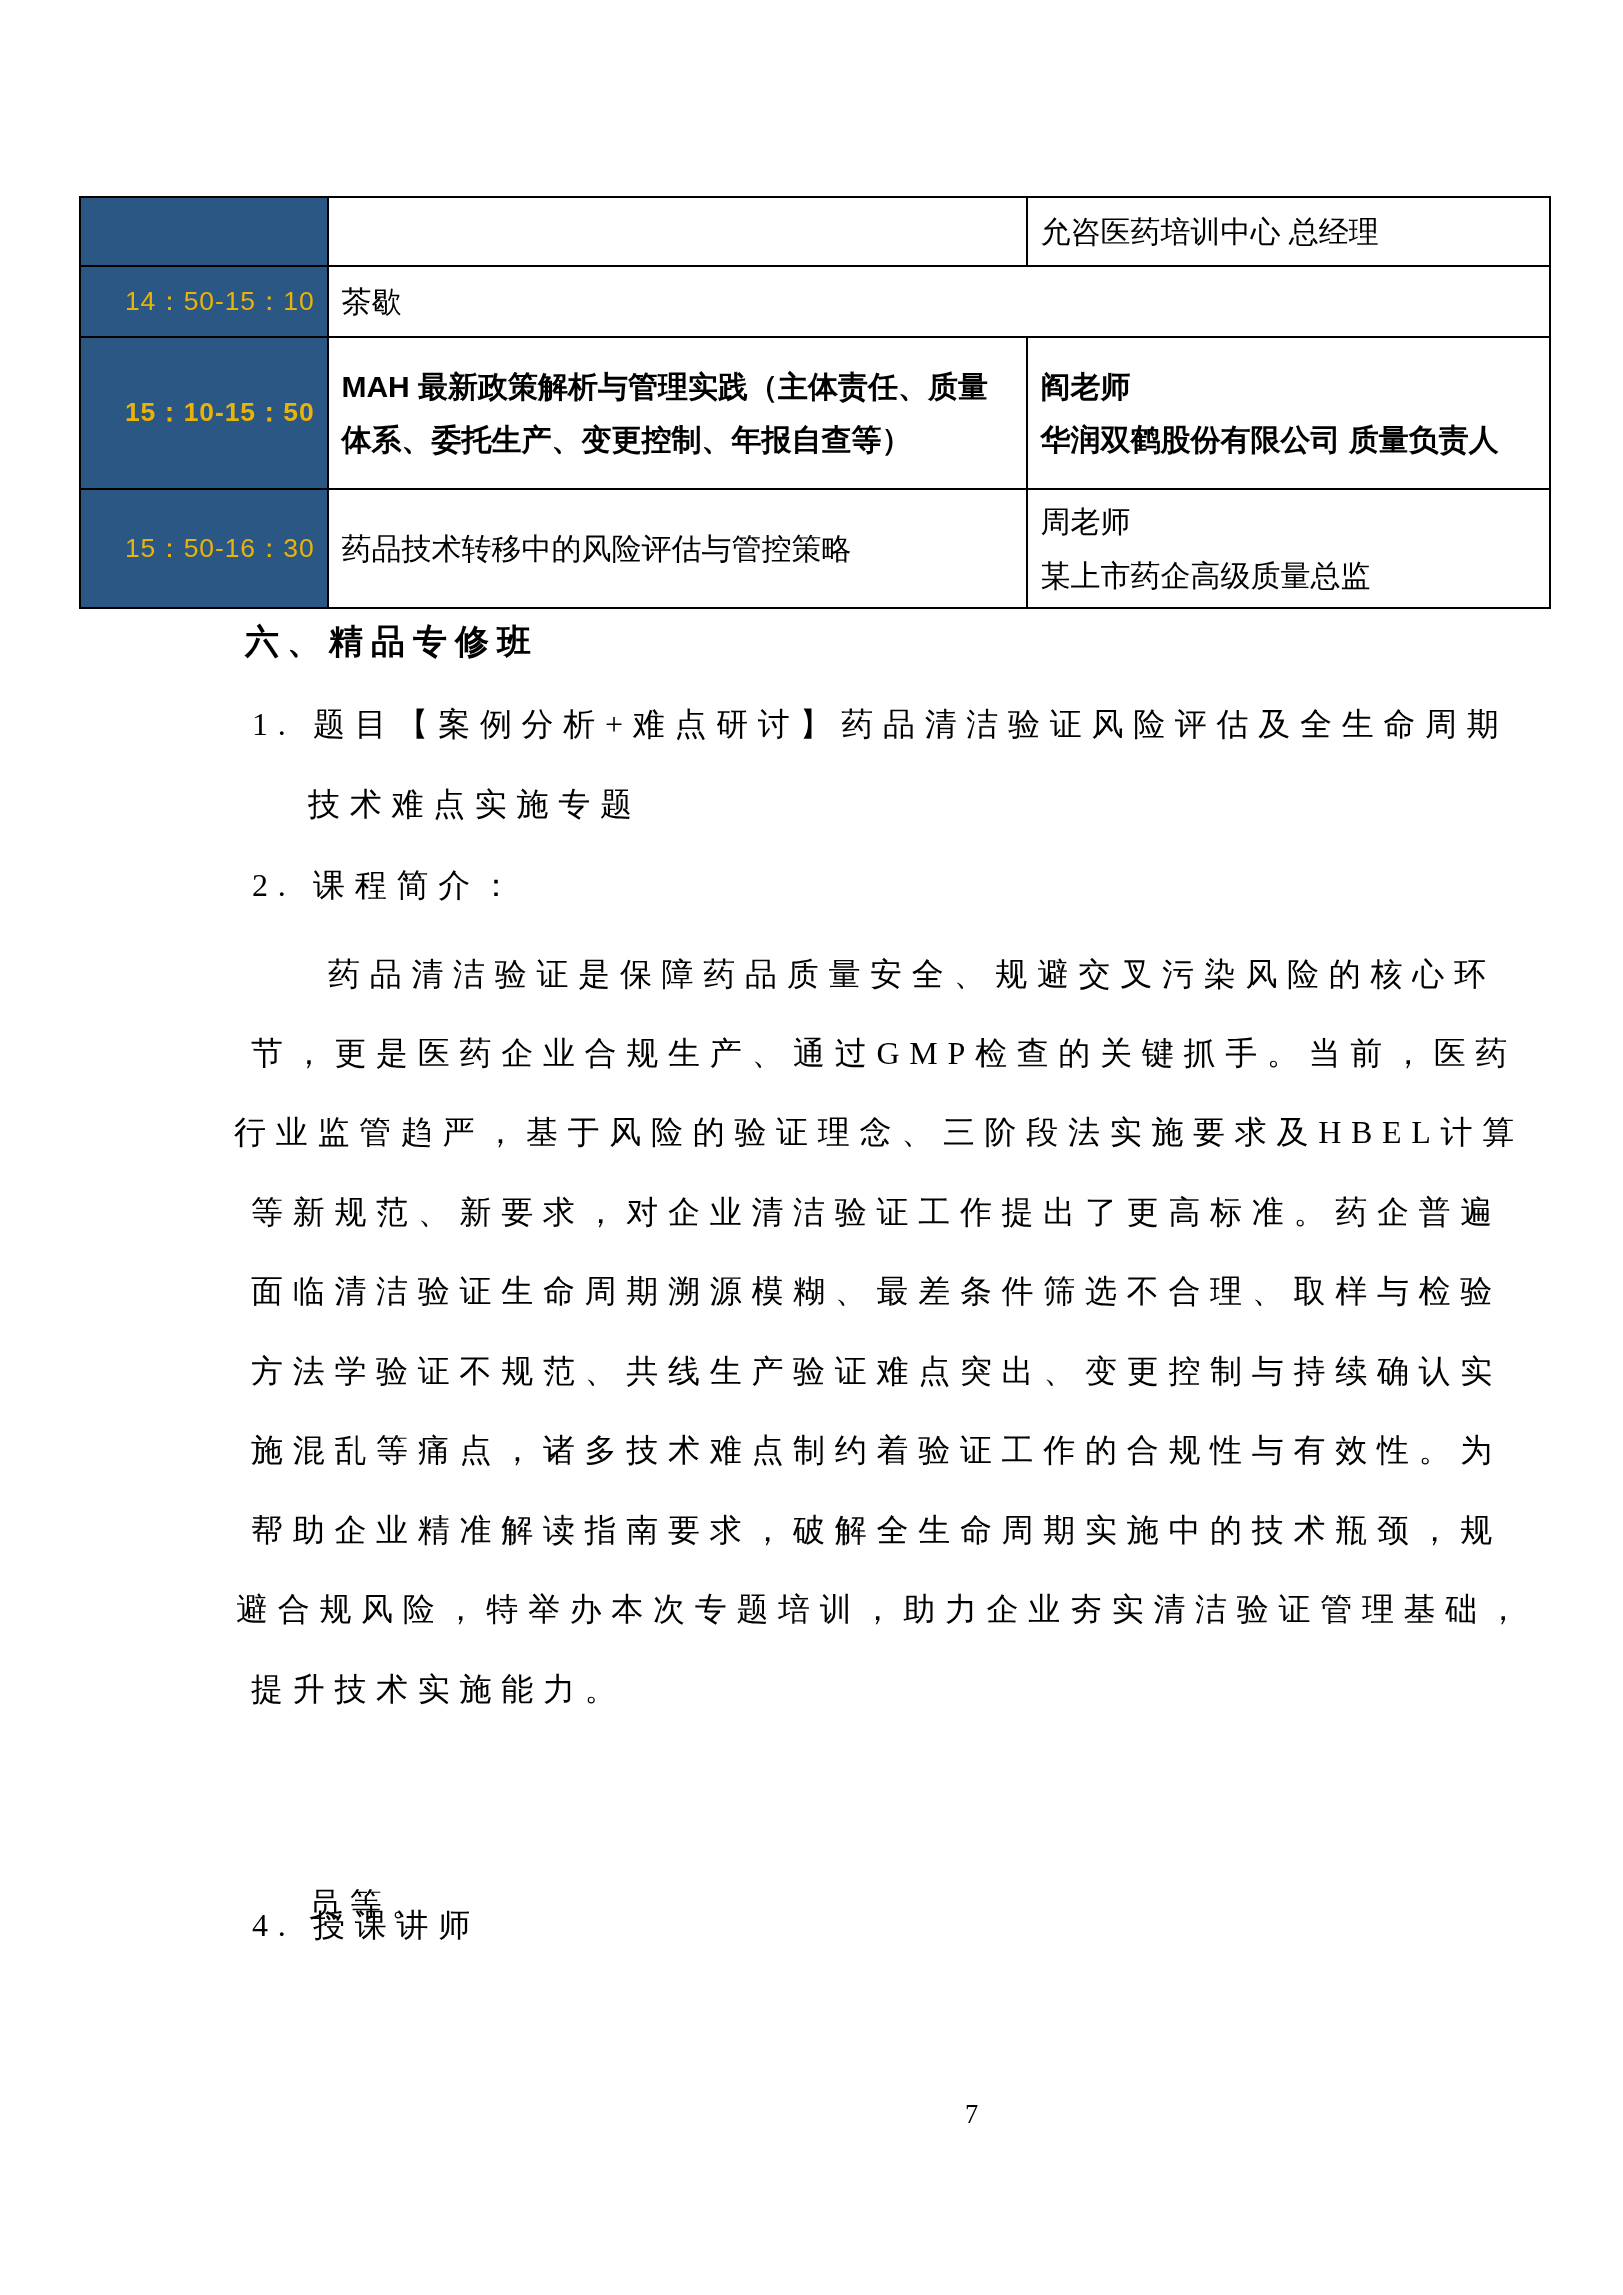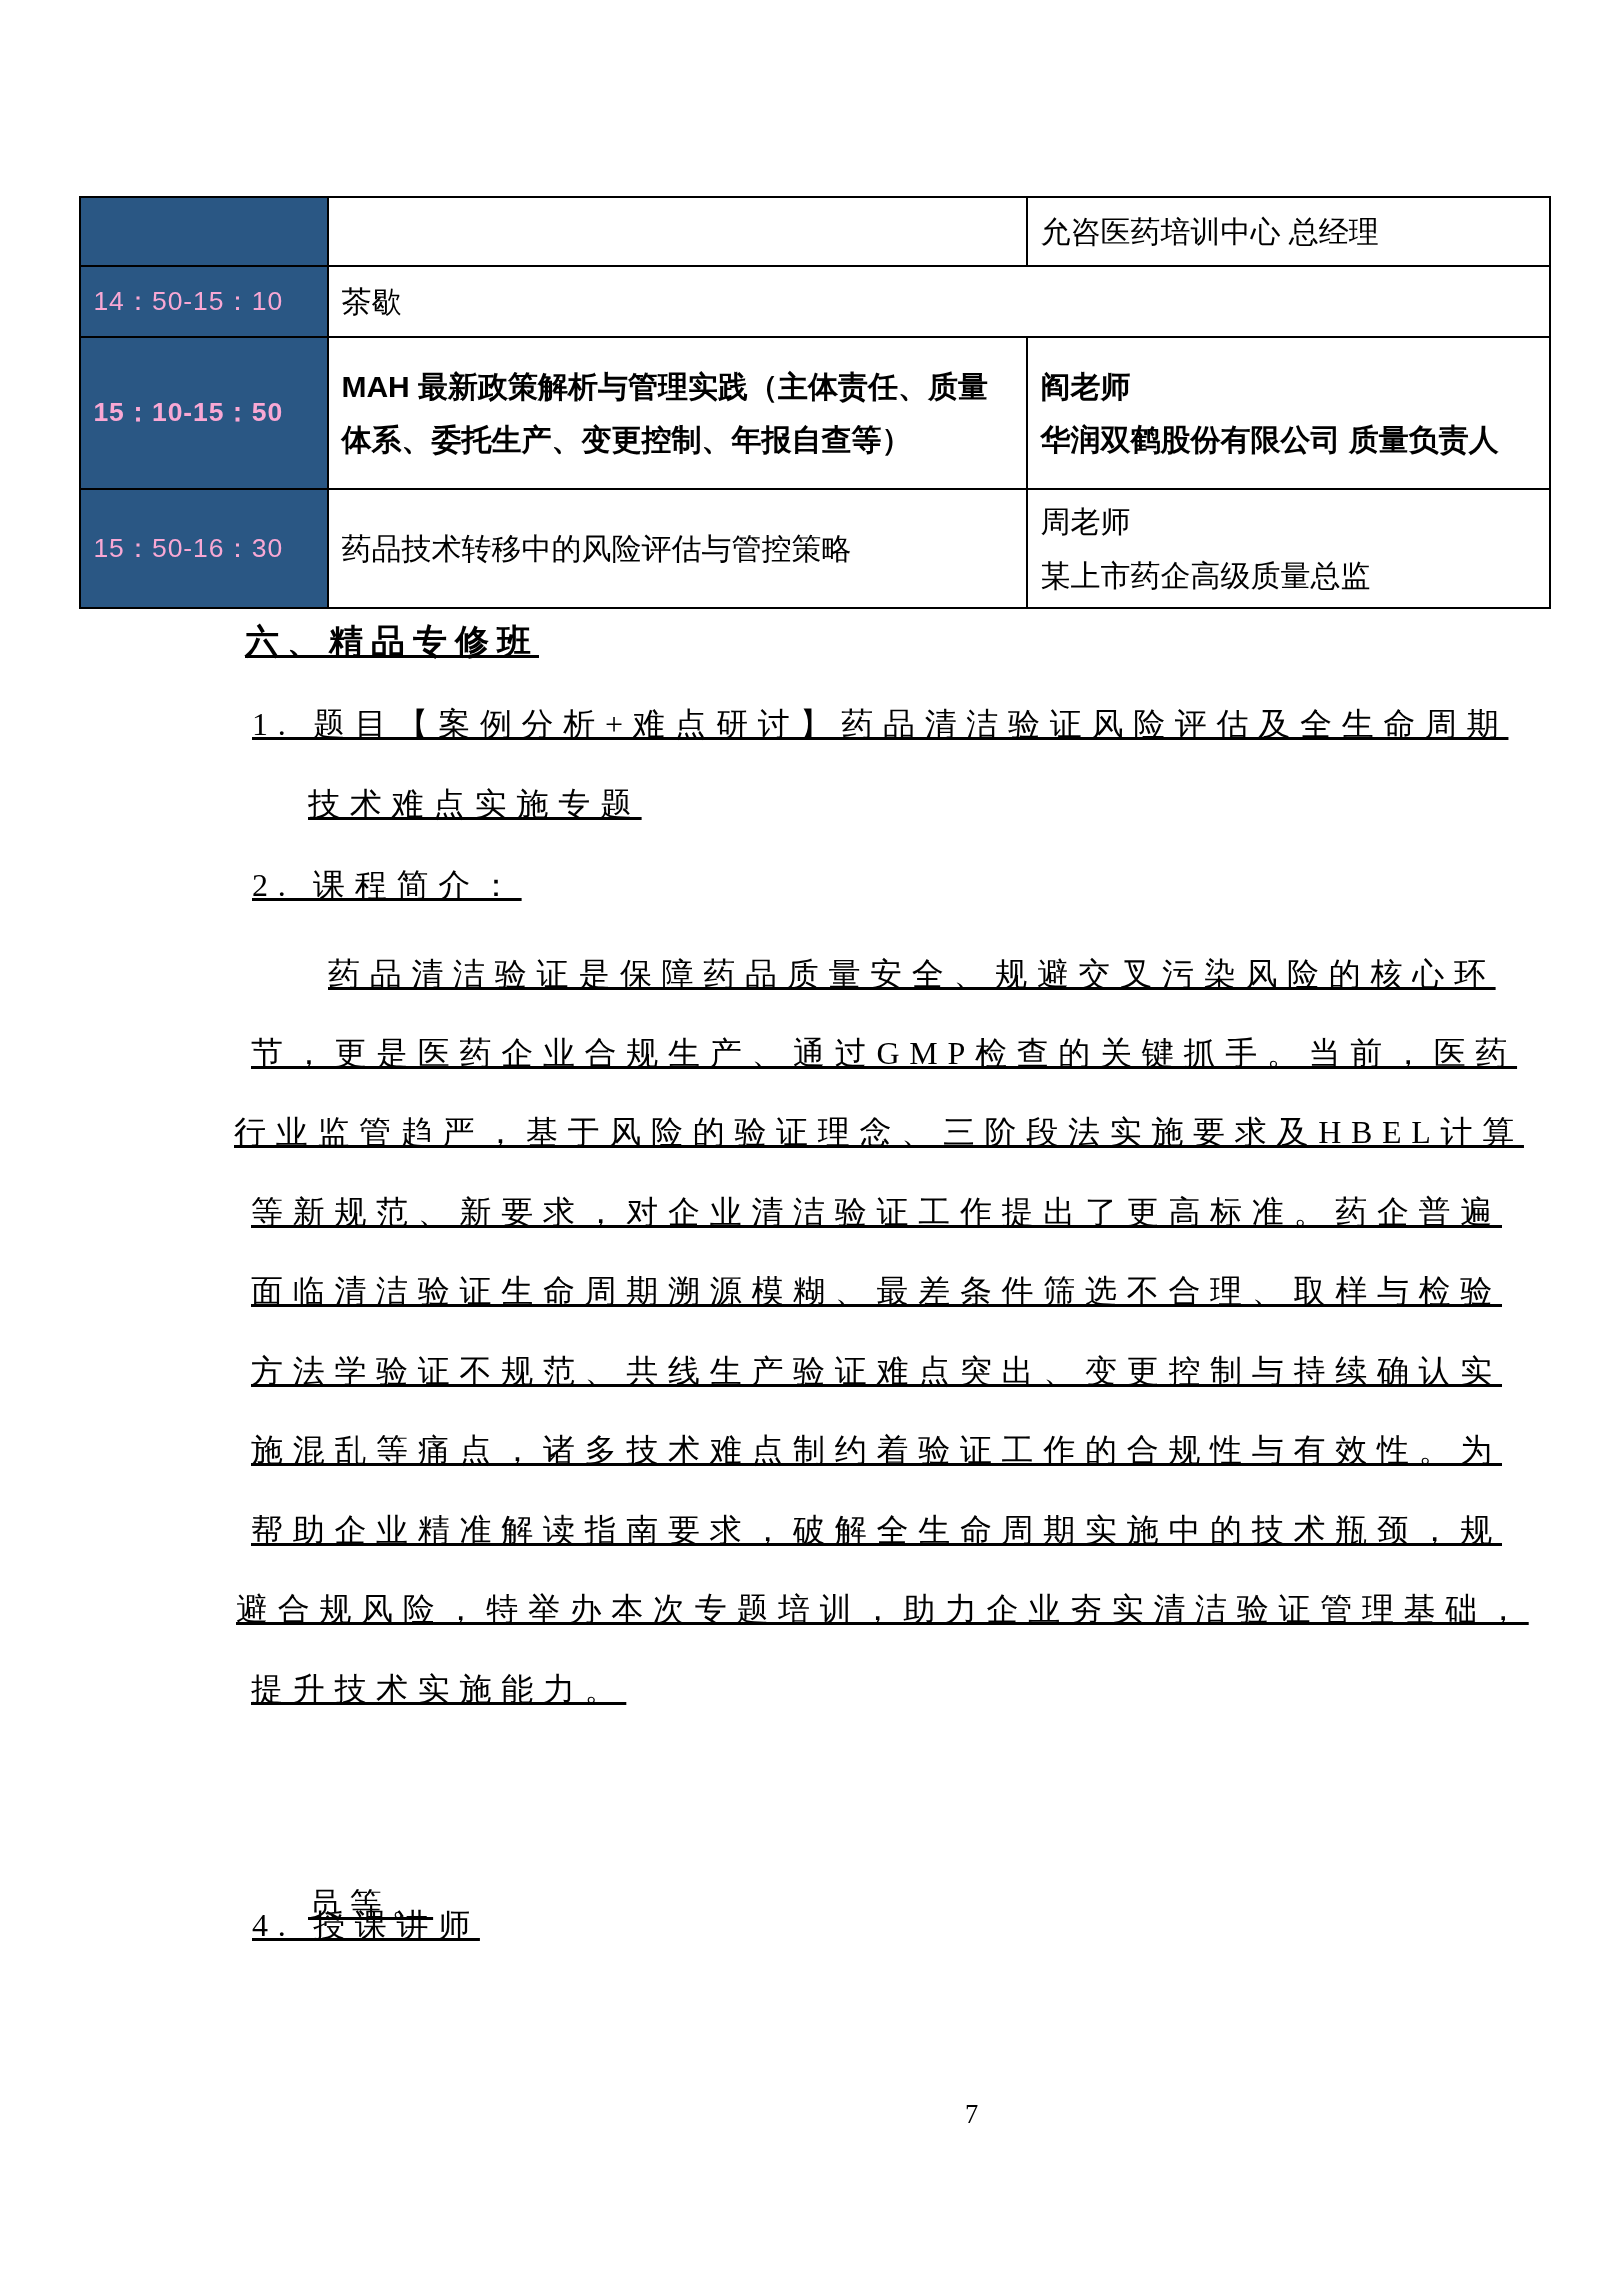--- a/index.html
+++ b/index.html
@@ -21,38 +21,37 @@
     font-size:30px;
     line-height:1.78;
   }
   table.schedule td{
     border:2.6px solid #000;
     padding:5.3px 12.4px;
     vertical-align:middle;
     word-break:break-all;
   }
   td.time-cell{
-    color:#f9a8d4;
-    text-align:left;
+    color:#eab308;
+    text-align:right;
     font-size:26.5px;
     padding:5.3px 3.5px;
     letter-spacing:0.9px;
   }
   td.topic-cell{ text-align:left; }
   td.speaker-cell{ text-align:left; }
   tr.r1{height:69px;} tr.r2{height:71px;} tr.r3{height:152px;font-weight:bold;} tr.r4{height:99px;}
   .cell-line{display:block;}
   
   .txt{
     position:absolute;
     white-space:nowrap;
     font-size:32px;
     letter-spacing:9.7px;
     line-height:41px;
-    text-decoration:underline;
   }
   .heading{
     font-weight:bold;
     font-size:34px;
     letter-spacing:8px;
   }
   .pagenum{
     position:absolute;
     font-size:26.5px;
     letter-spacing:0;

